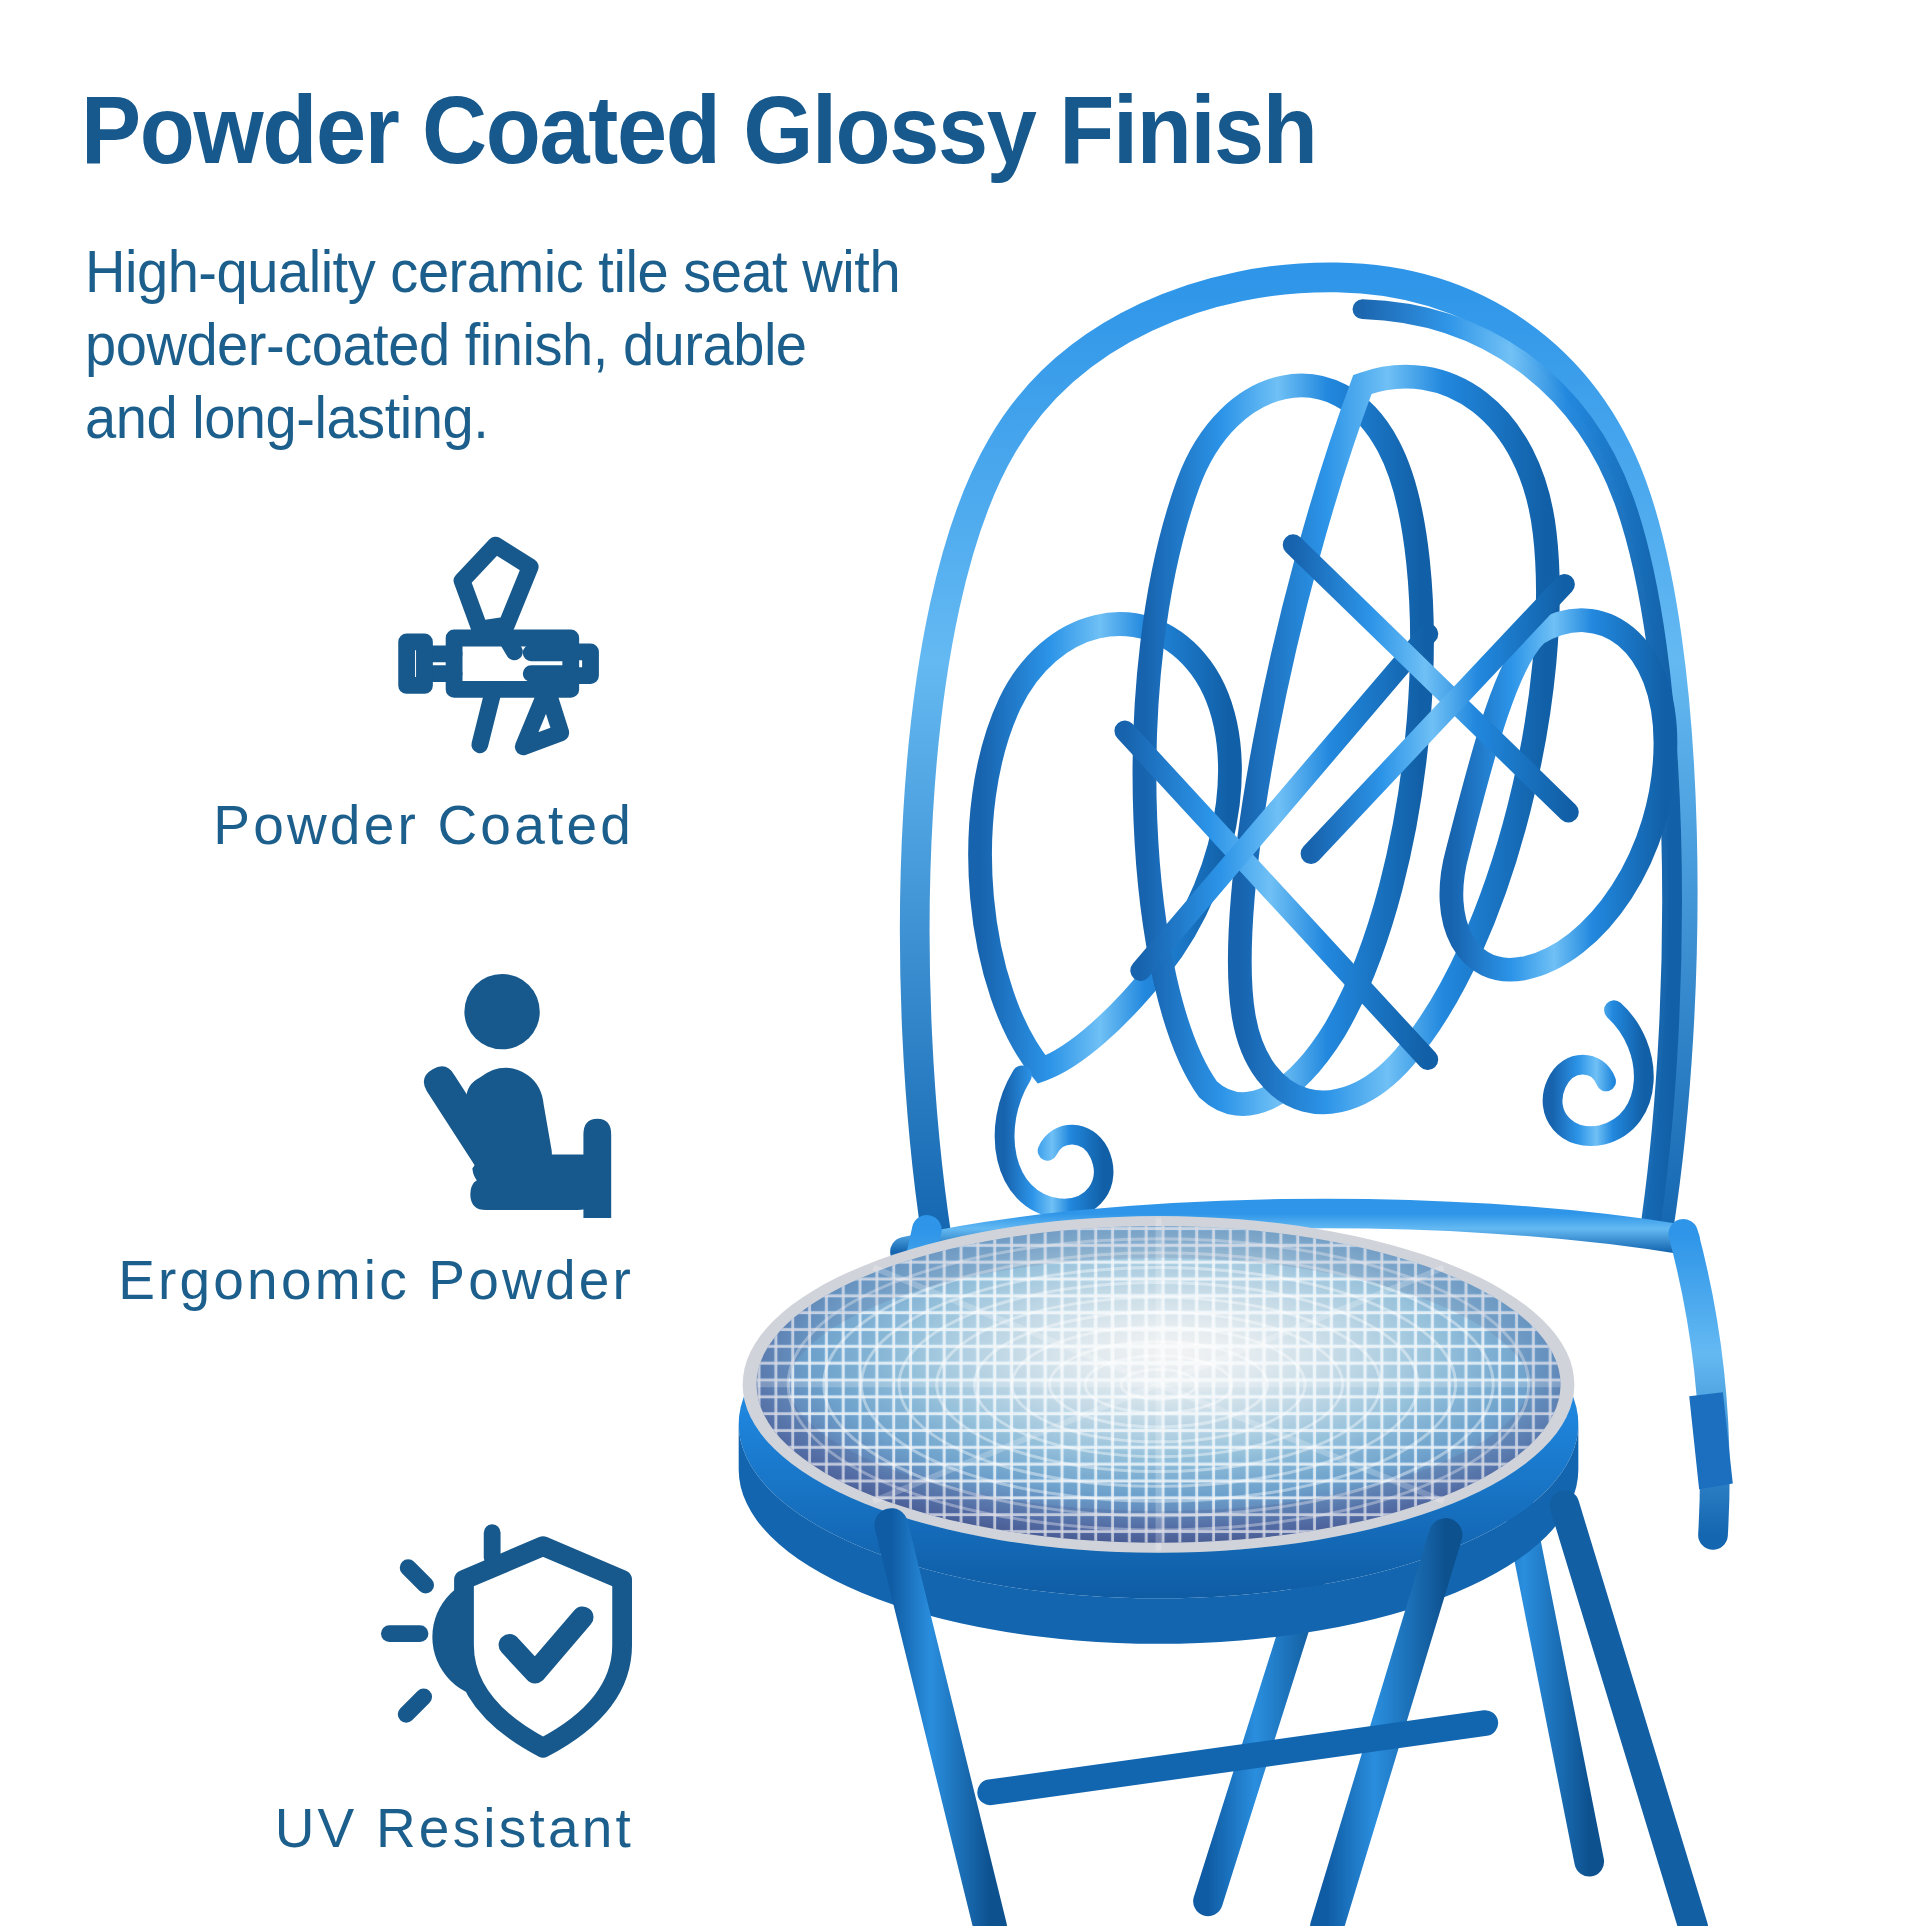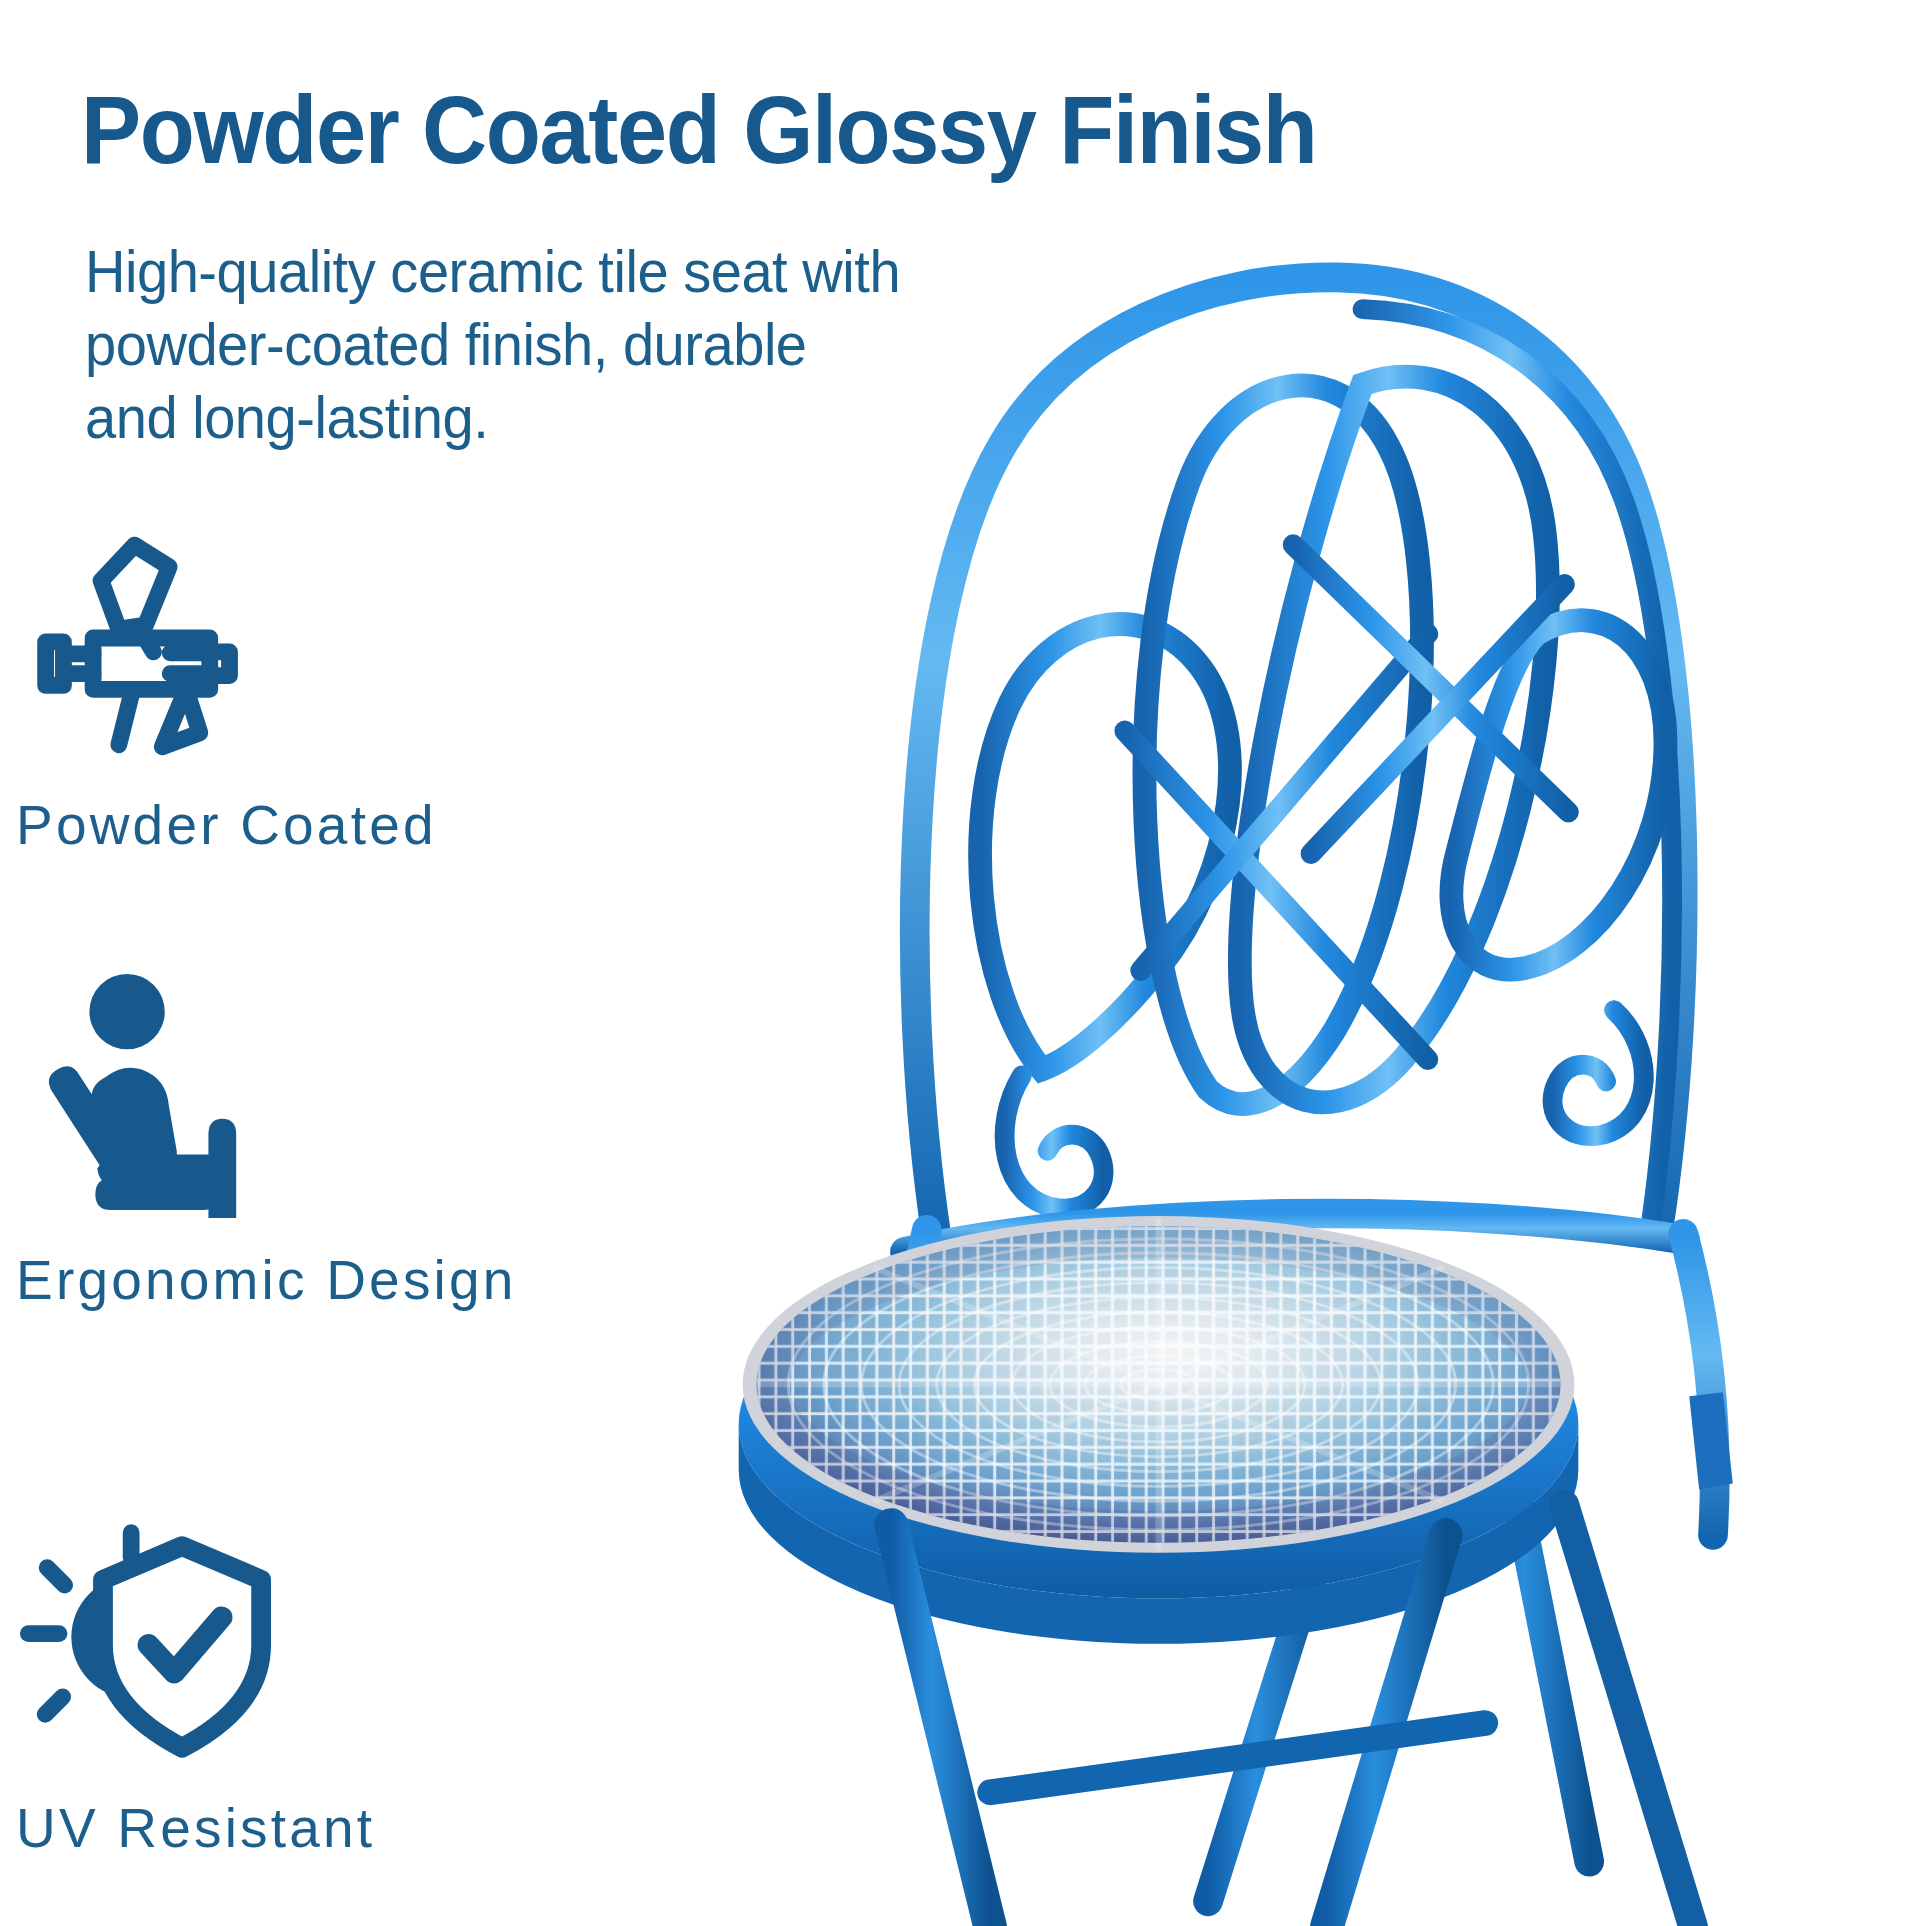--- a/index.html
+++ b/index.html
@@ -33,21 +33,21 @@
     font-weight:normal;
     font-size:59px;
     line-height:1.24;
     letter-spacing:-0.5px;
     color:#1C5F8C;
     transform:scaleX(0.95);
     transform-origin:left top;
   }
 
   
-  .feature{position:absolute;left:0;width:634px;text-align:left;margin-left:16px;}
+  .feature{position:absolute;left:0;width:634px;text-align:right;}
   .feature .ico{display:block;margin:0 auto;}
   .feature .lbl{
     display:block;
     margin-top:26px;
     font-family:"Liberation Sans",sans-serif;
     font-weight:normal;
     font-size:55px;
     letter-spacing:3.2px;
     color:#1C5F8C;
     white-space:nowrap;
@@ -119,21 +119,21 @@
             <path d="M104 168 q6 18 28 18 l62 0 q16 0 16 16 q0 16 -16 16 l-92 0 q-18 0 -20 -18 Z"></path>
 
             <path d="M36 122 q-8 -14 6 -22 q14 -8 22 6 l62 96 q8 14 -6 22 q-14 8 -22 -6 Z"></path>
 
             <path d="M96 210 l92 0 q16 0 16 16 q0 16 -16 16 l-92 0 q-16 0 -16 -16 q0 -16 16 -16 Z"></path>
 
             <path d="M194 166 l0 84 l28 0 l0 -84 q0 -16 -14 -16 q-14 0 -14 16 Z"></path>
           </g>
         </svg>
       </span>
-      <span class="lbl">Ergonomic Design</span>
+      <span class="lbl">Ergonomic Powder</span>
     </div>
 
     <div class="feature" id="feat-2">
       <span class="ico">
         <svg width="257" height="248" viewBox="0 0 260 250" fill="none" xmlns="http://www.w3.org/2000/svg">
           <g fill="#17598C">
 
             <rect x="108" y="6" width="17" height="42" rx="8.5"></rect>
             <rect x="32" y="38" width="17" height="42" rx="8.5" transform="rotate(-45 40 59)"></rect>
             <rect x="4" y="108" width="48" height="17" rx="8.5"></rect>

